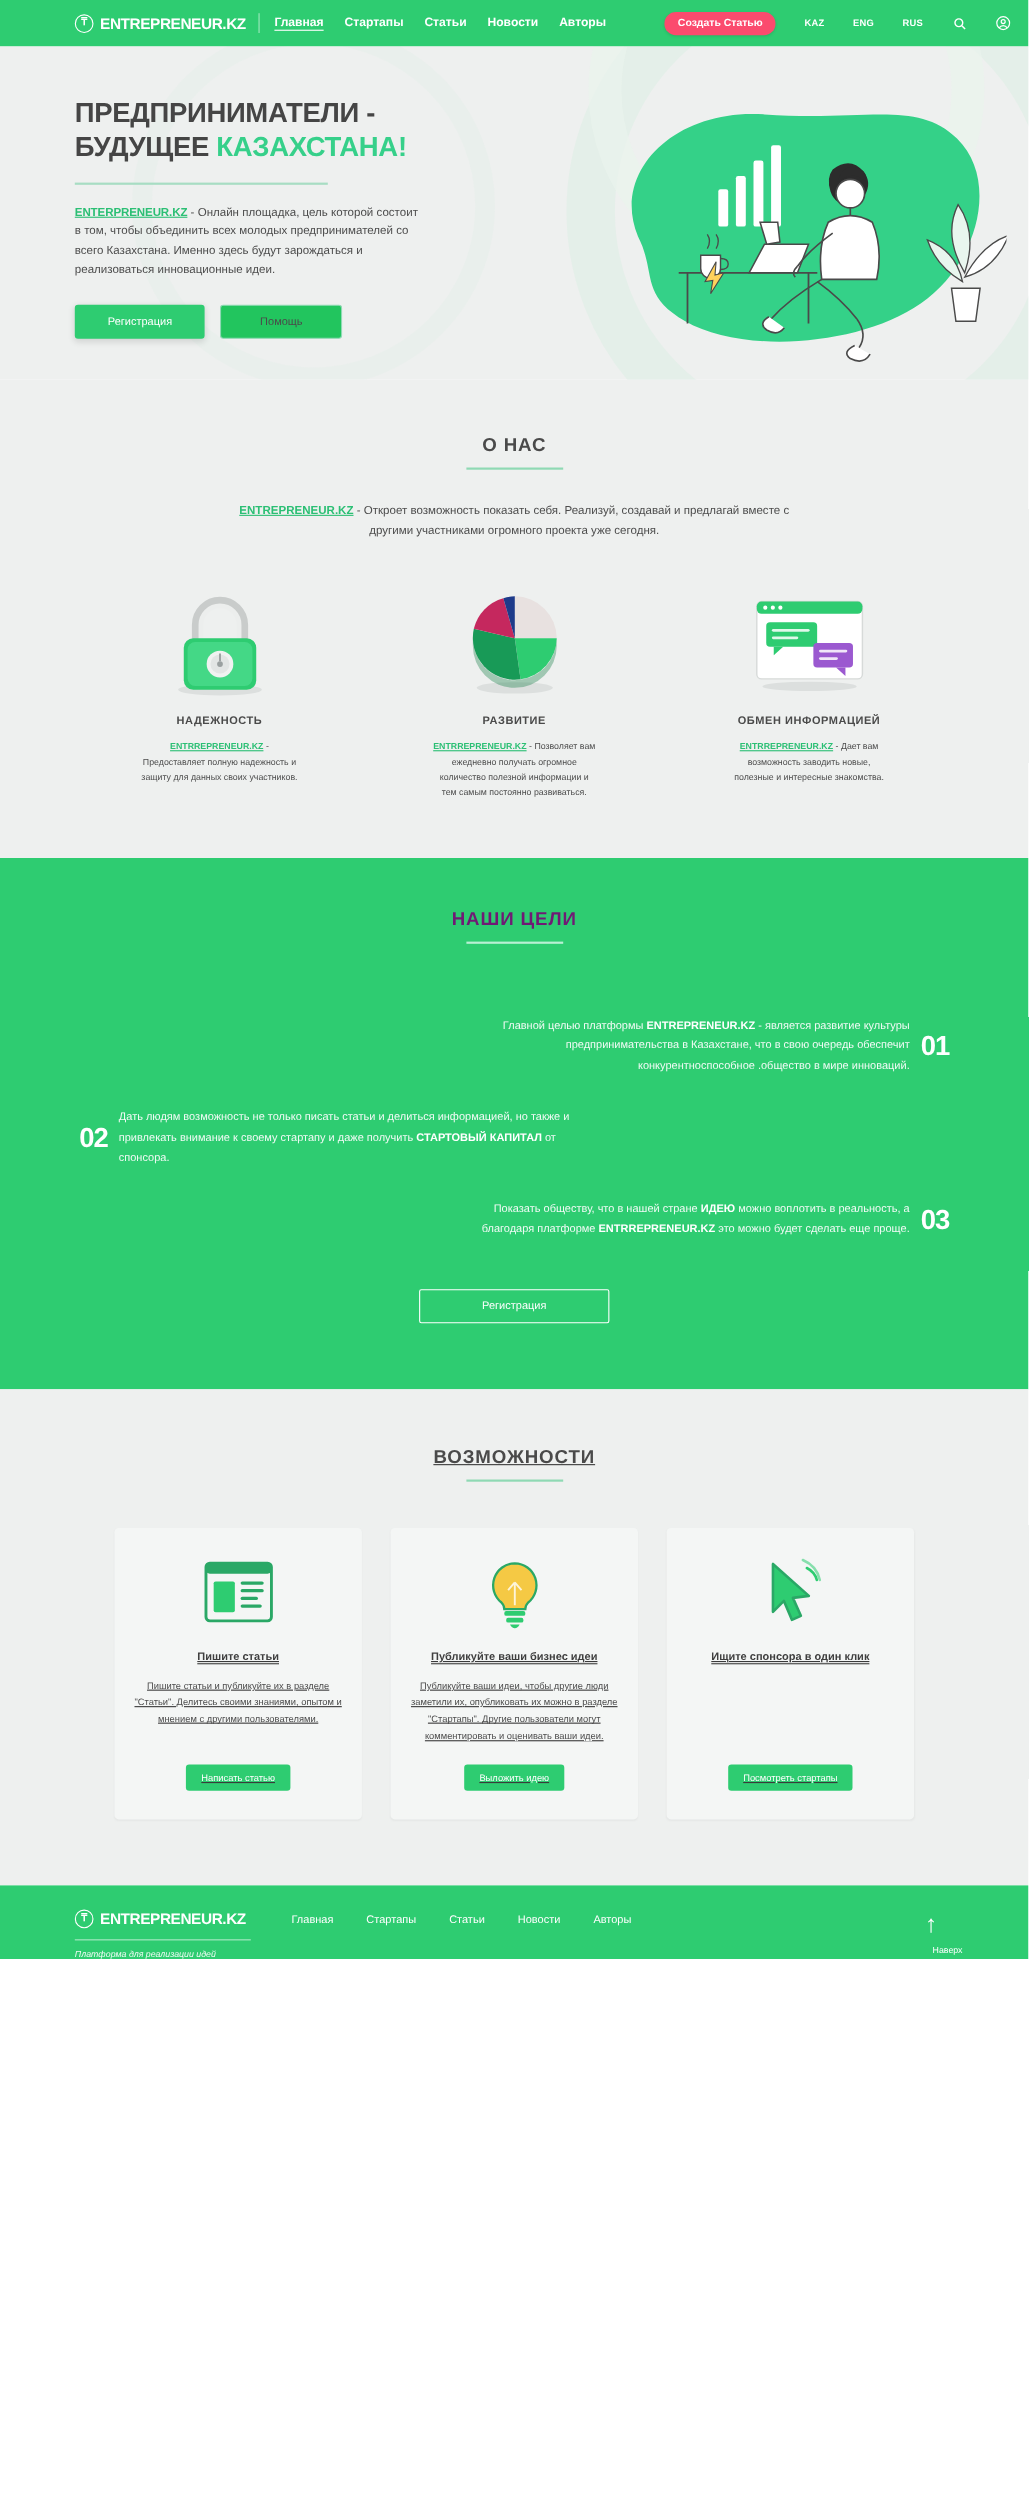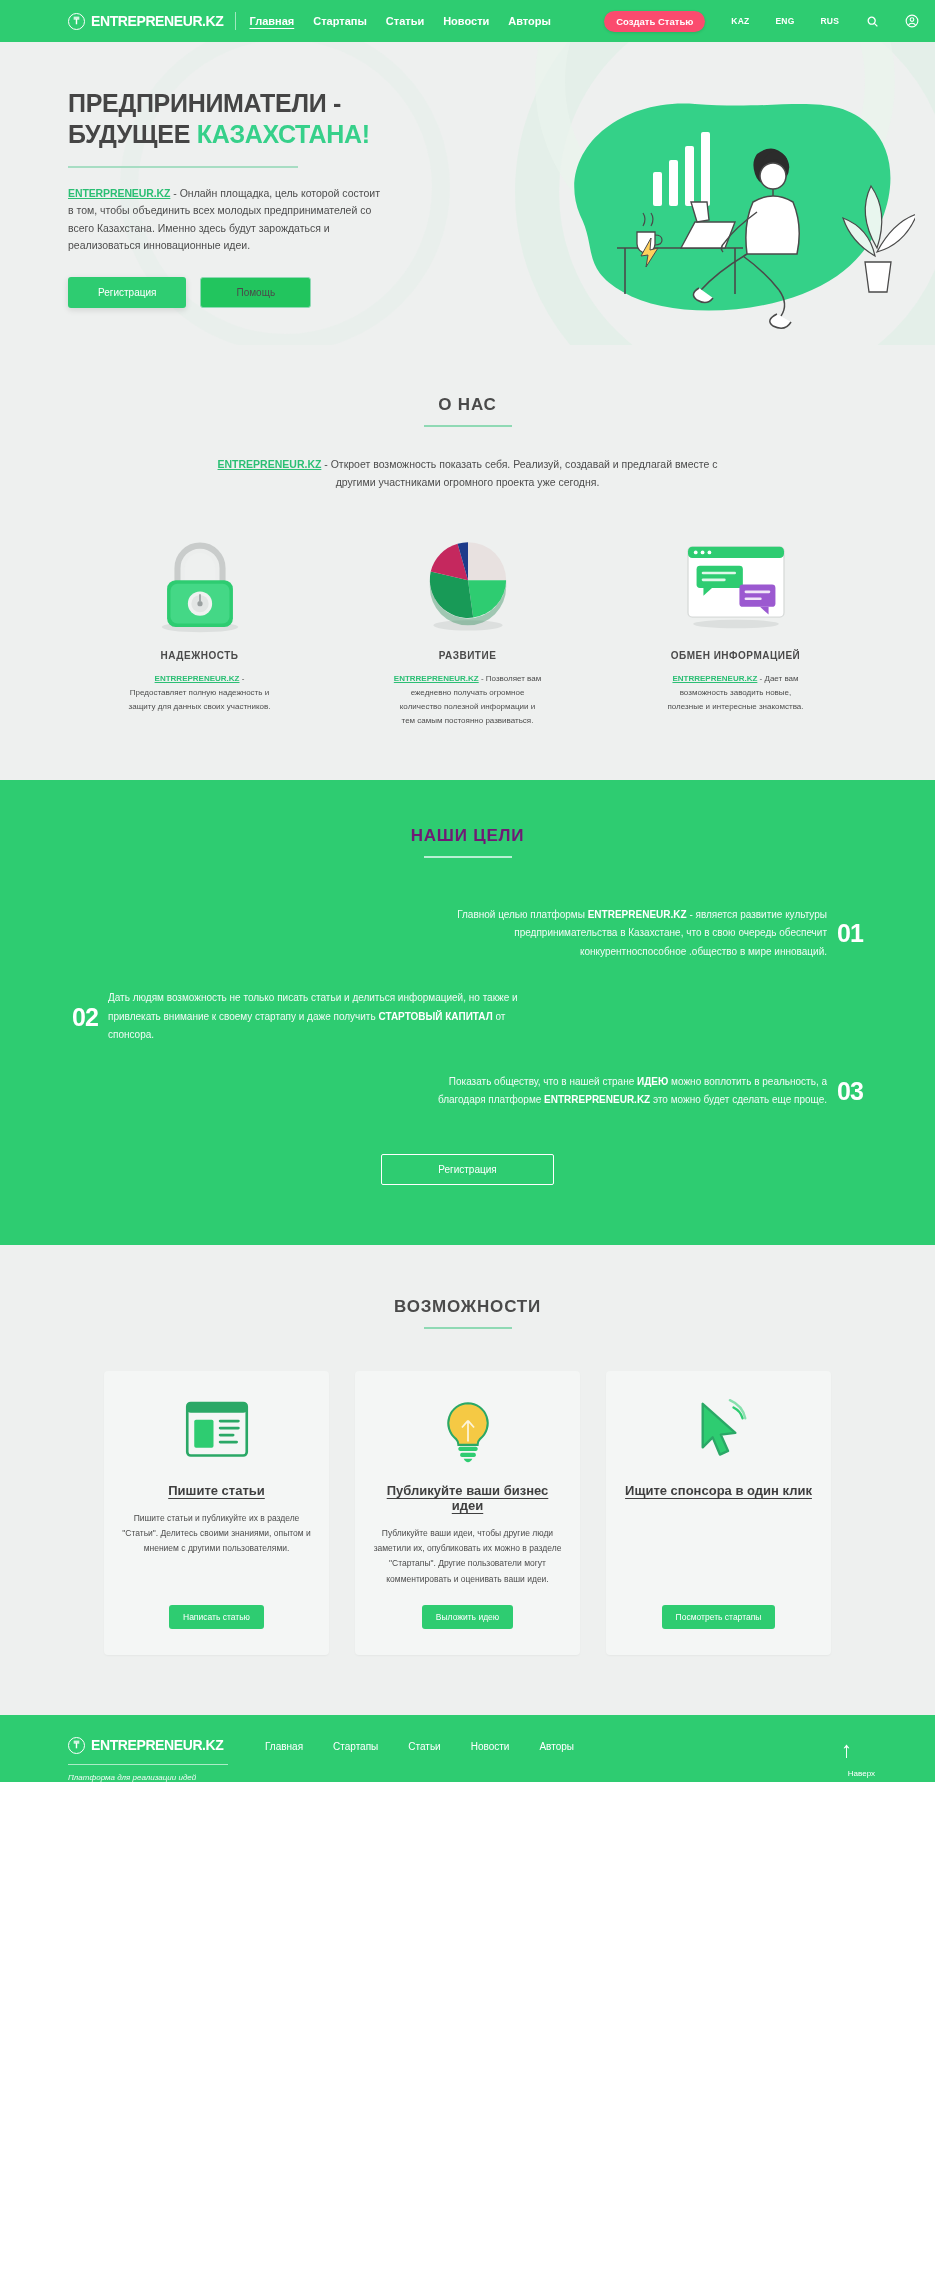--- a/index.html
+++ b/index.html
@@ -121,30 +121,30 @@
   .goal-num {
     font-size:25px; font-weight:800; color:#ffffff; letter-spacing:-1px; width:46px; text-align:center;
   }
   .goals-btn-wrap { display:flex; justify-content:center; margin-top:44px; }
   .btn-outline-white {
     background:transparent; border:1px solid #ffffff; color:#ffffff; font-size:10px;
     padding:9px 56px; border-radius:2px; white-space:nowrap;
   }
 
   
-  .features { background:#eef0ef; padding:52px 0 60px; }
+  .features { background:#eef0ef; padding:52px 0 60px;text-decoration:underline; }
   .feat-cards { display:flex; justify-content:center; gap:26px; margin-top:42px; }
   .feat-card {
     width:225px; background:#f4f6f5; border-radius:4px; padding:24px 16px 26px;
     display:flex; flex-direction:column; align-items:center;
     box-shadow:0 1px 2px rgba(0,0,0,.04);
   }
   .feat-art { height:72px; display:flex; align-items:center; justify-content:center; }
   .feat-title {
-    font-size:13px; font-weight:700; color:#3f3f3f; margin-top:16px;
+    font-size:10px; font-weight:700; color:#3f3f3f; margin-top:16px;
     text-decoration:underline; text-underline-offset:3px; text-align:center;
   }
   .feat-body { font-size:8.5px; line-height:1.8; color:#4d4d4d; text-align:center; margin-top:13px; }
   .feat-btn {
     margin-top:auto; background:#2ecc71; color:#fff; border:none; border-radius:3px;
     font-size:8.5px; padding:7px 14px; white-space:nowrap;
   }
   .feat-spacer { height:18px; }
 
   
@@ -343,21 +343,21 @@
           <span class="link">ENTRREPRENEUR.KZ</span><span> - Дает вам возможность заводить новые, полезные и интересные знакомства.</span>
         </p>
       </div>
     </div>
   </section>
 
   <section class="goals">
     <h2 class="section-title">НАШИ ЦЕЛИ</h2>
     <div class="section-rule"></div>
 
-    <div style="margin-top:48px;">
+    <div style="margin-top:66px;">
       <div class="goal-row right">
         <p class="goal-text ta-right">
           <span>Главной целью платформы </span><b>ENTREPRENEUR.KZ</b><span> - является развитие культуры предпринимательства в Казахстане, что в свою очередь обеспечит конкурентноспособное .общество в мире инноваций.</span>
         </p>
         <span class="goal-num">01</span>
       </div>
 
       <div class="goal-row left" style="margin-top:28px;">
         <span class="goal-num">02</span>
         <p class="goal-text ta-left">

